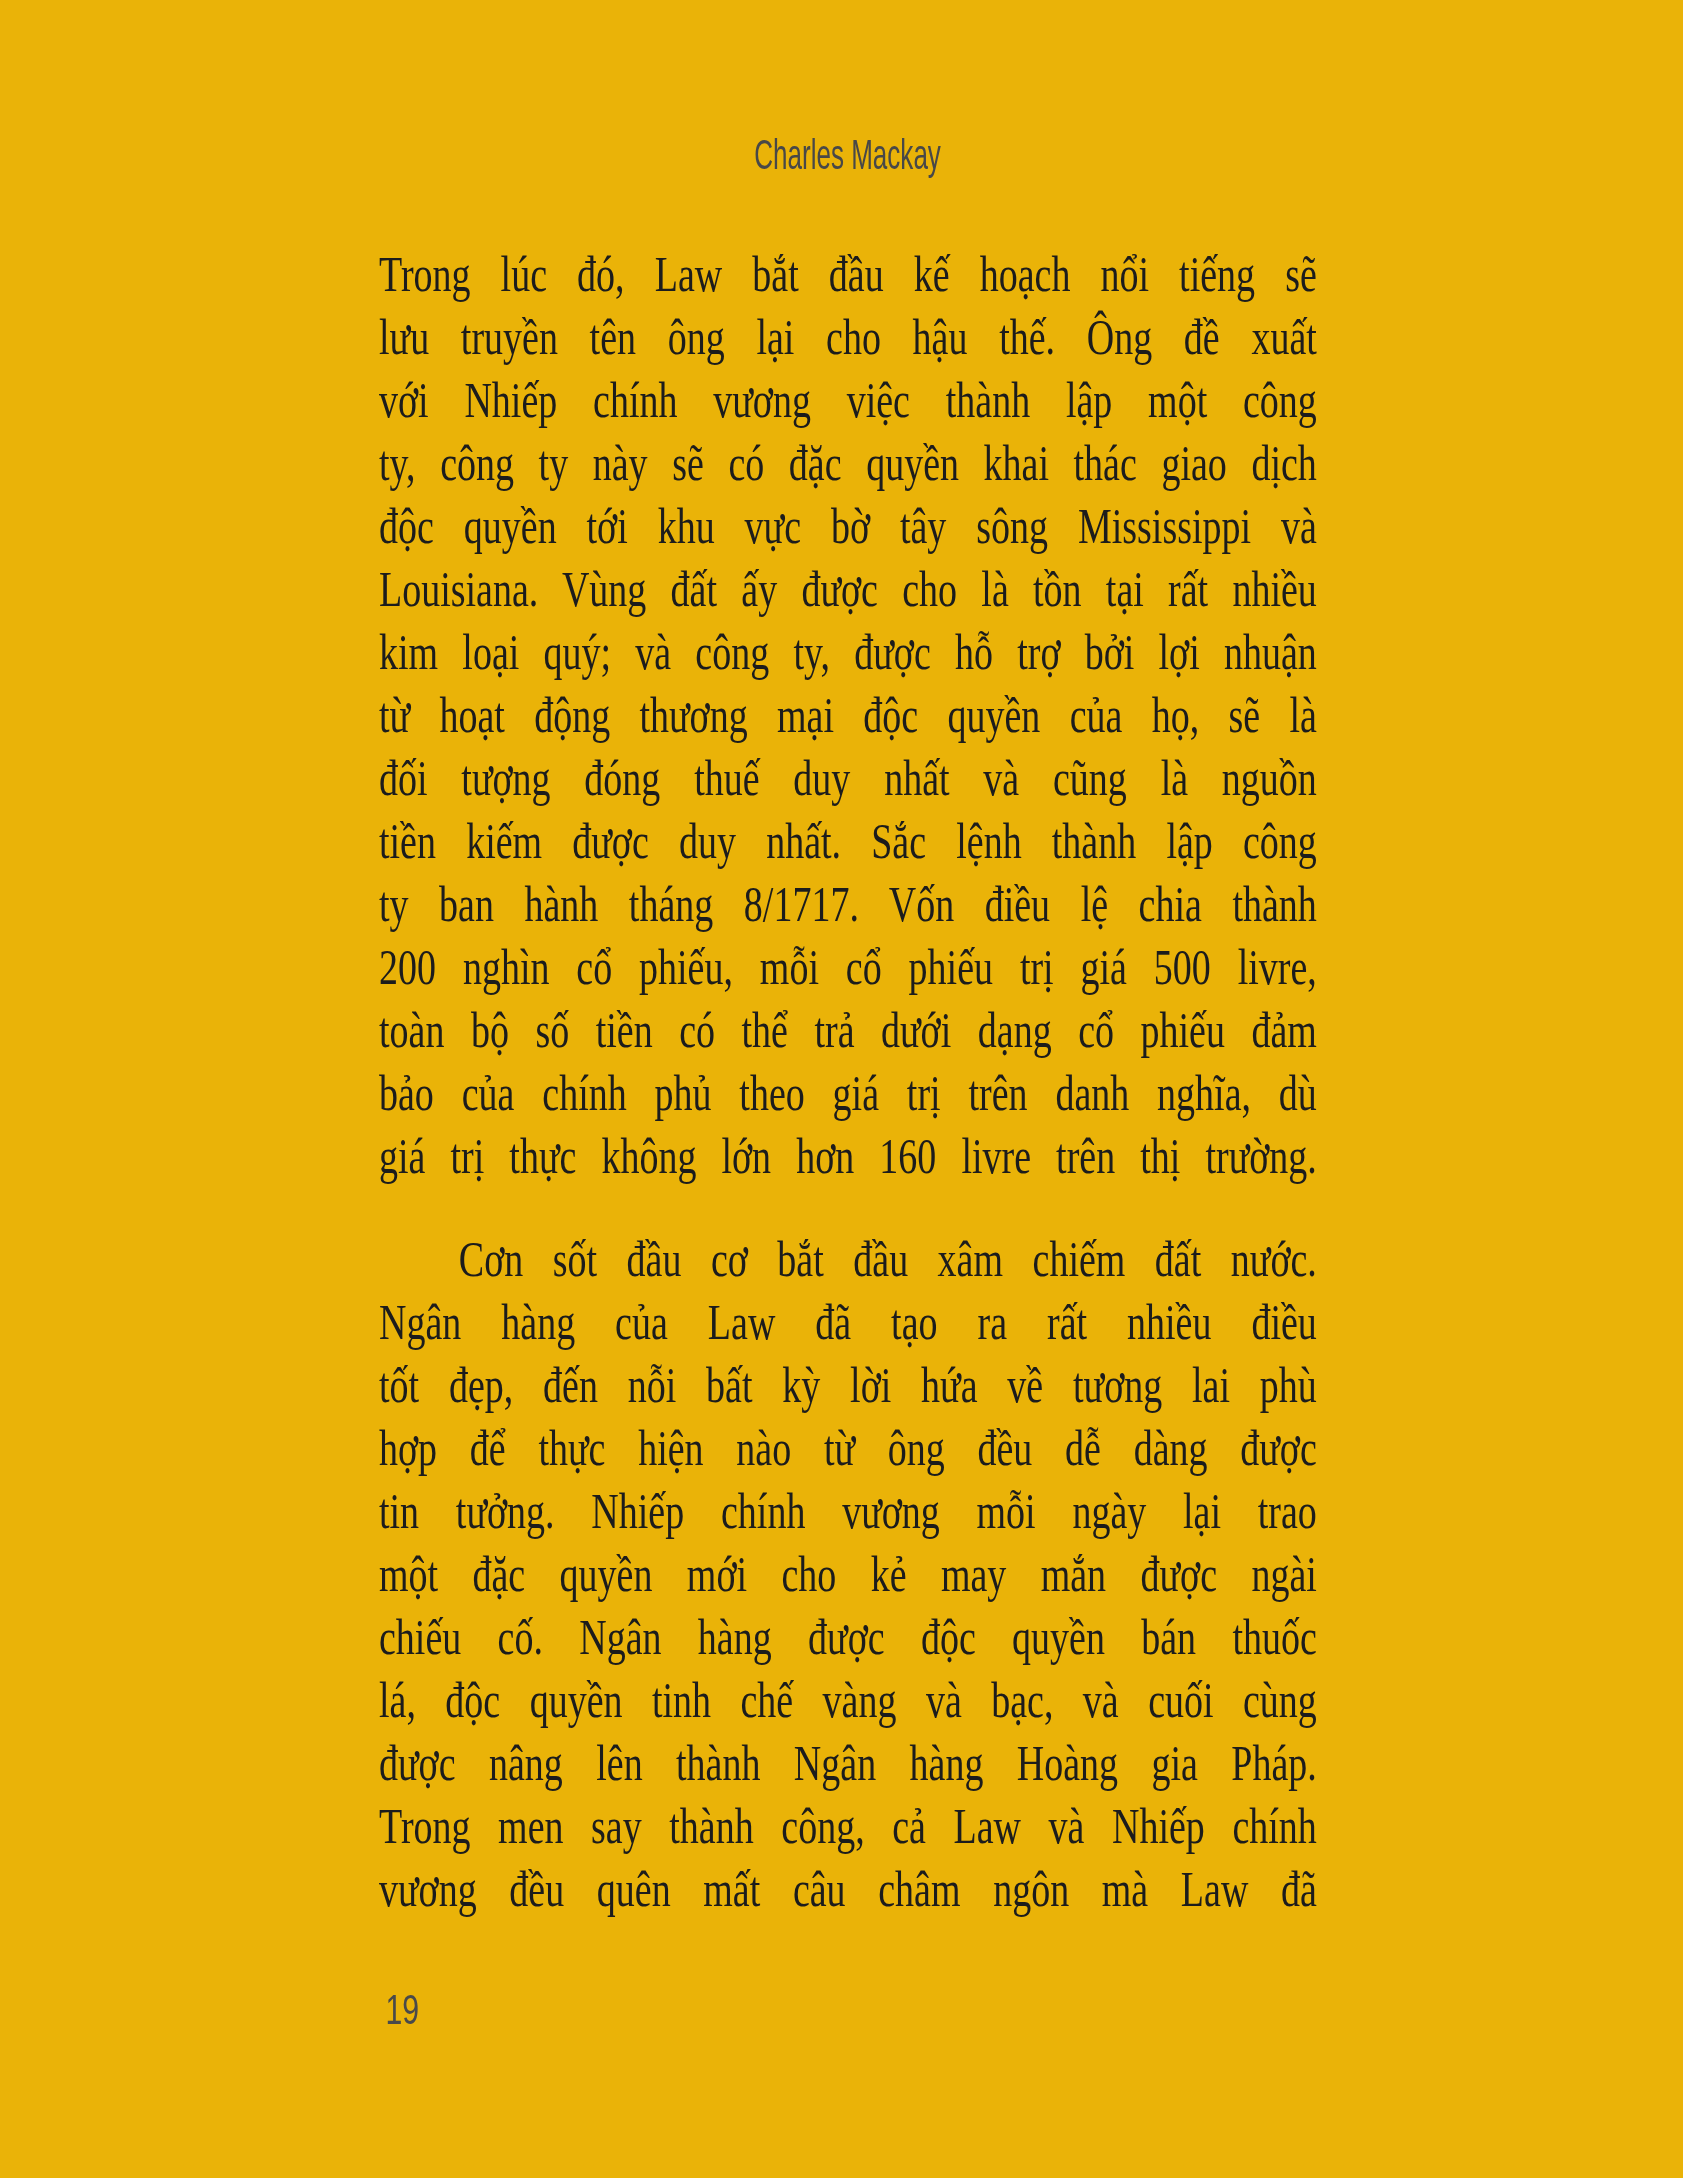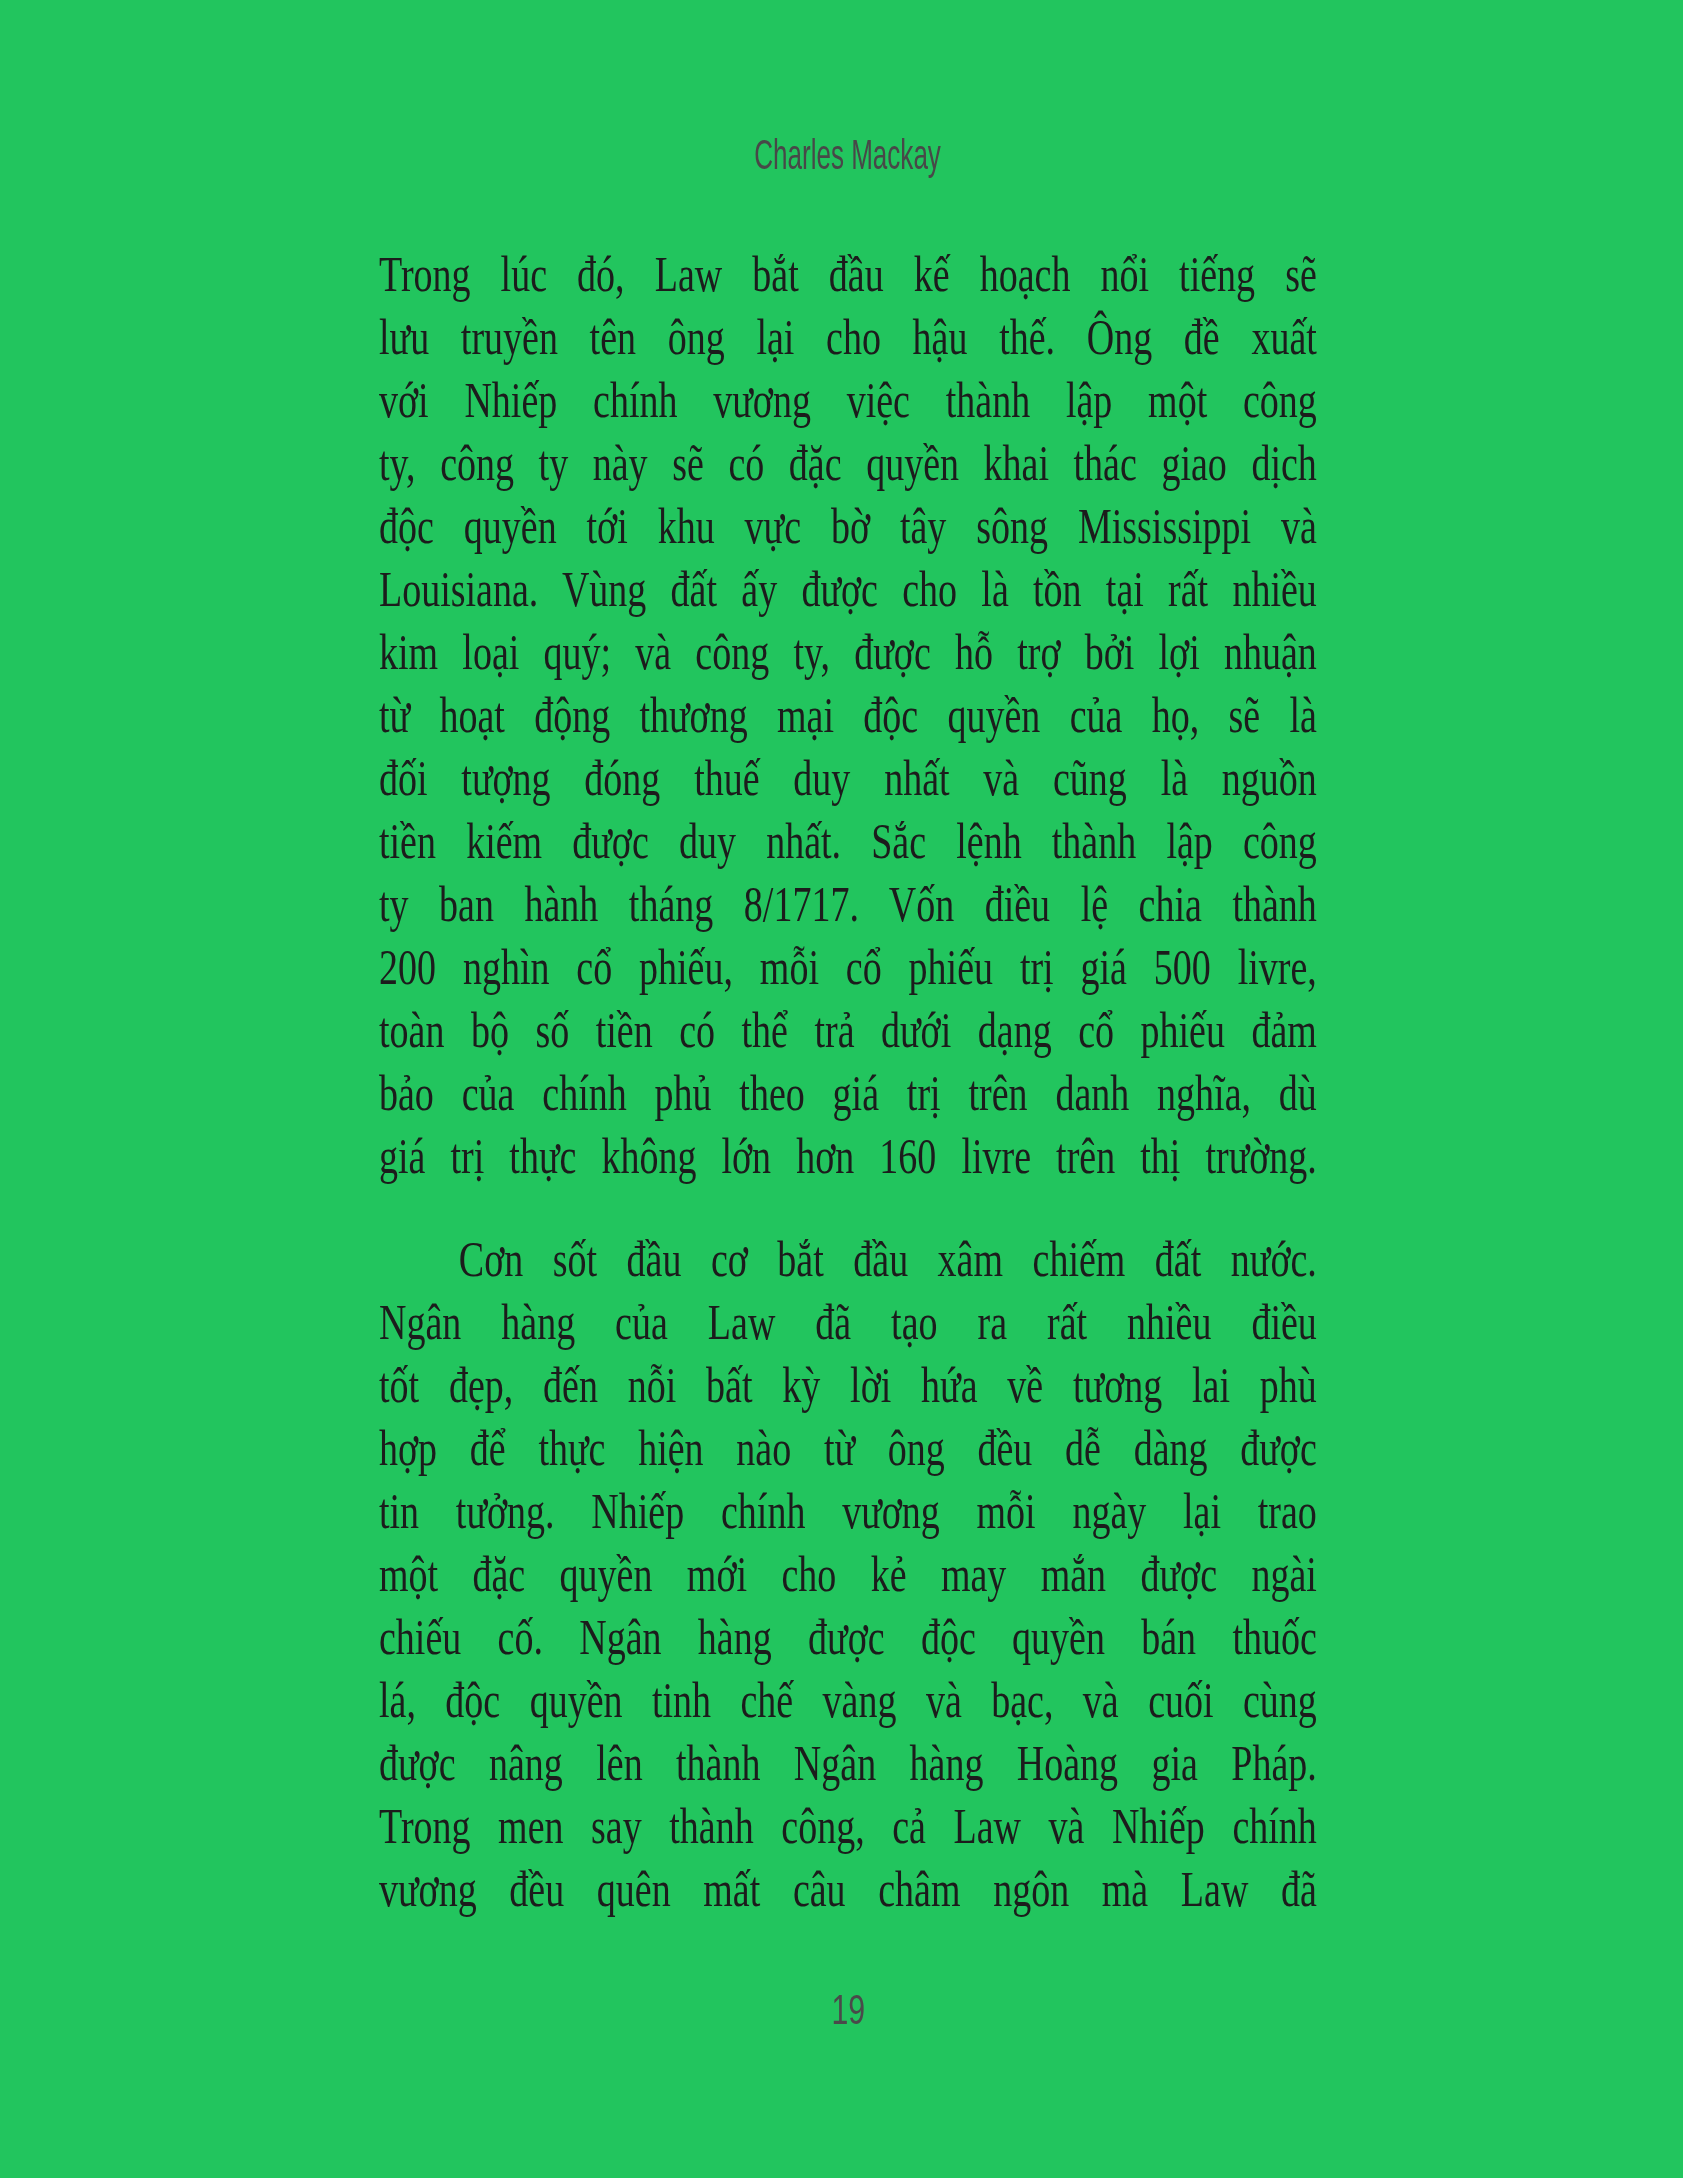--- a/index.html
+++ b/index.html
@@ -4,21 +4,21 @@
 <style>
   html, body {
     margin: 0;
     padding: 0;
     background: #e8e8e8;
   }
   .page {
     position: relative;
     width: 1683px;
     height: 2178px;
-    background: #22c55e;
+    background: #eab308;
     overflow: hidden;
     font-family: "Liberation Serif", serif;
   }
   
   .header-row {
     position: absolute;
     left: 379px;
     top: 125px;
     width: 938px;
     display: flex;
@@ -55,21 +55,20 @@
   }
   .para-2 { margin-top: 40px; }
   .para-2 .line:first-child { text-indent: 105px; }
   
   .folio-row {
     position: absolute;
     left: 379px;
     top: 1986px;
     width: 938px;
     display: flex;
-    justify-content: center;
   }
   .folio {
     font-family: "Liberation Sans", sans-serif;
     font-size: 42px;
     line-height: 48px;
     color: #4a4a4a;
     display: inline-block;
     transform: scaleX(0.72);
     transform-origin: center top;
   }

